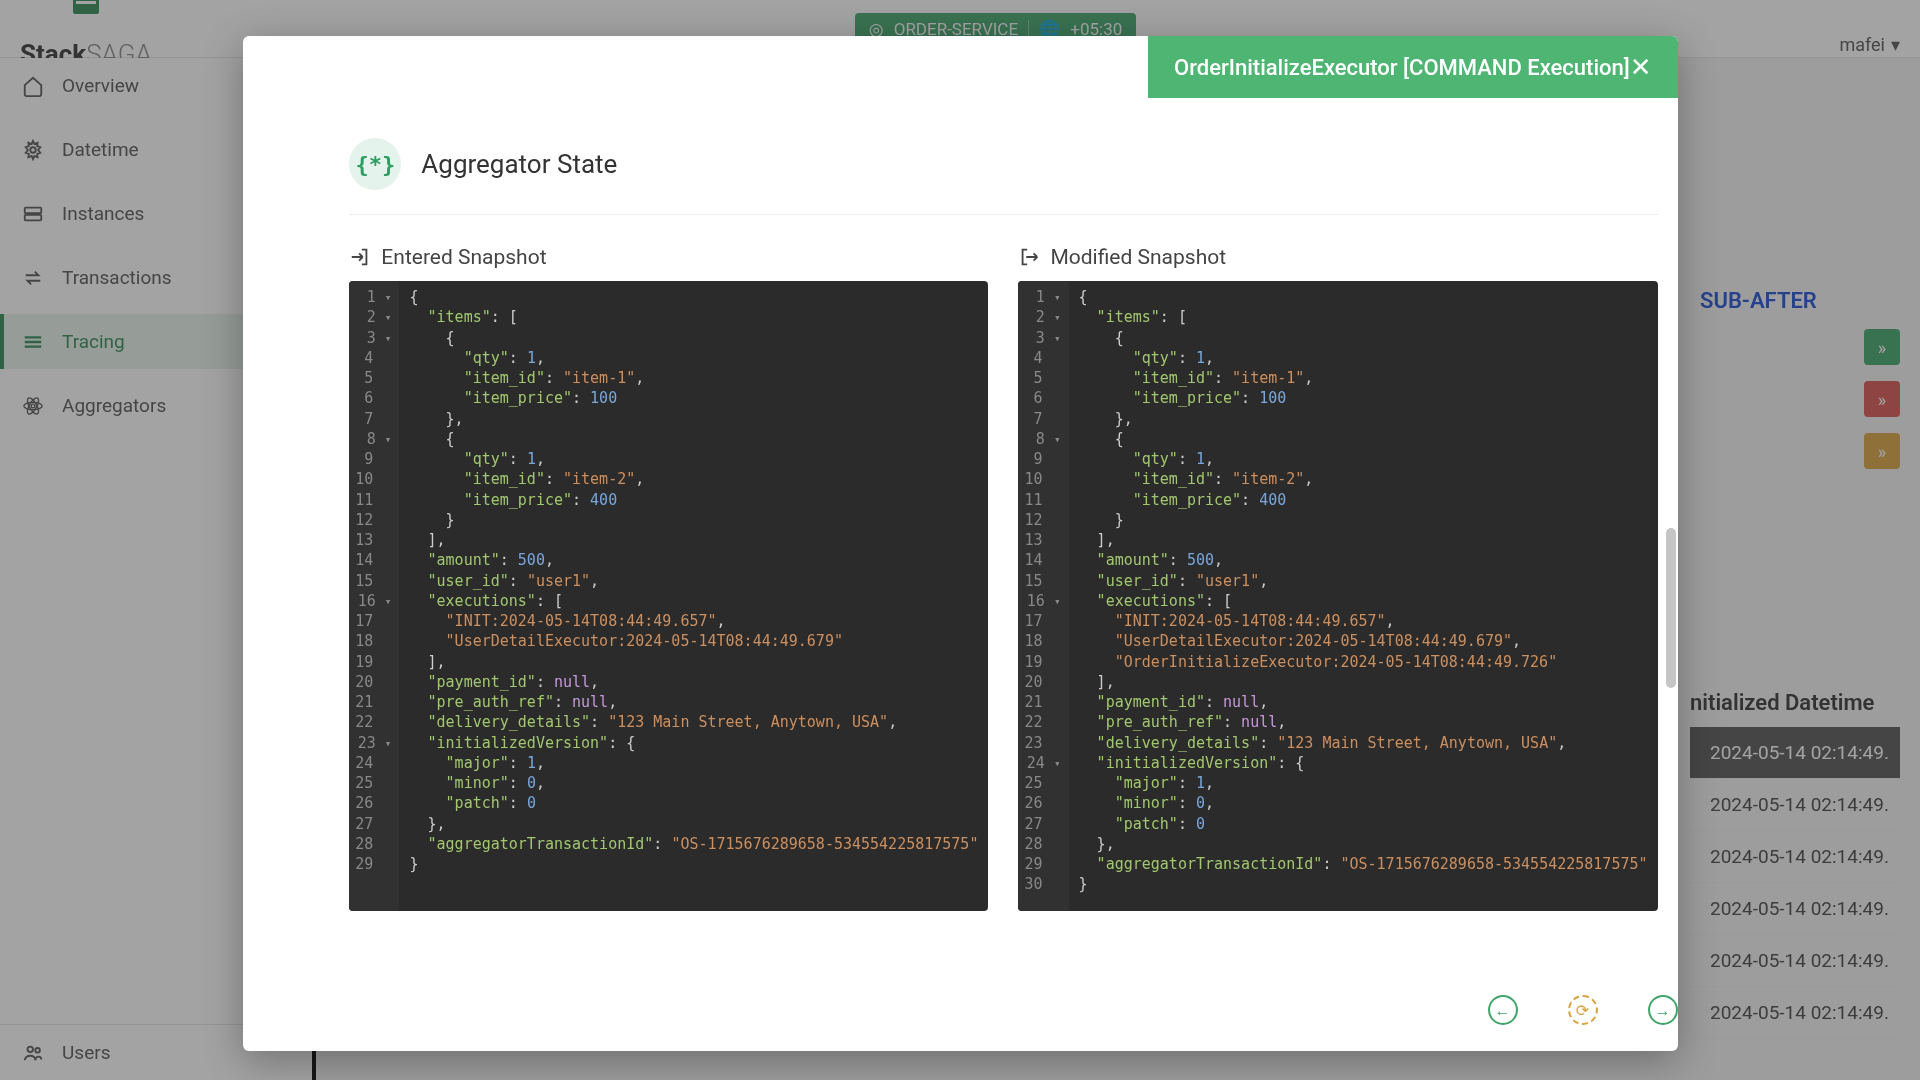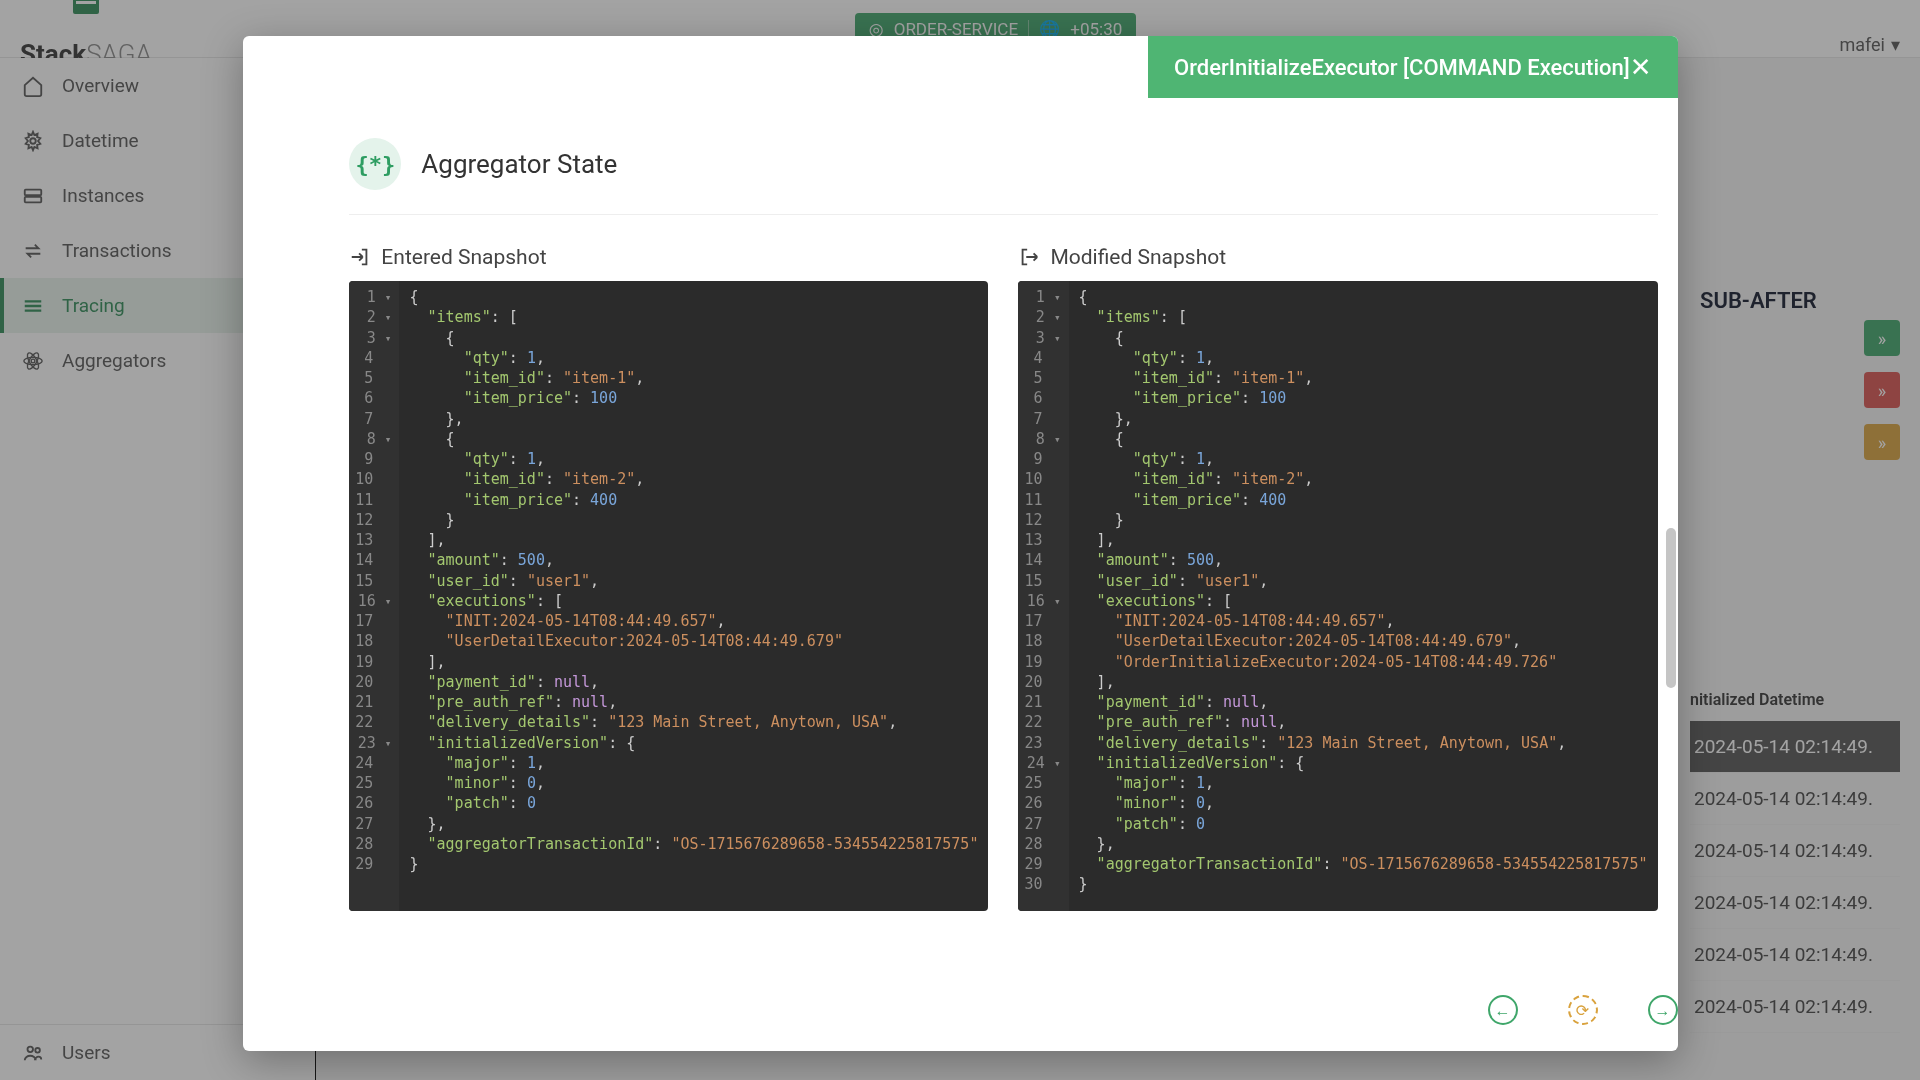--- a/index.html
+++ b/index.html
@@ -10,37 +10,37 @@
 .logo { display: flex; align-items: center; gap: 25px; font-size: 26px; color: #333; flex-direction: column; }
 .logo-icon { width: 26px; height: 26px; background: #2e8b57; border-radius: 2px; position: relative; }
 .logo-icon::before { content:""; position:absolute; inset:5px 3px; border-top:3px solid #fff; border-bottom:3px solid #fff; height:5px; }
 .logo .bold { font-weight: 700; }
 .logo .light { font-weight: 300; color: #888; }
 .service-badge { margin-left: auto; margin-right: auto; background: #3fa66a; color: #fff; padding: 6px 14px; border-radius: 4px; display: flex; align-items: center; gap: 10px; font-size: 17px; }
 .service-badge .divider { width:1px; height:18px; background: rgba(255,255,255,0.4); }
 .user-menu { color: #555; font-size: 18px; display:flex; align-items:center; gap:6px;margin-top:32px; }
 
 
-.sidebar { position: absolute; left: 0; top: 58px; bottom: 0; width: 316px; background: #fff; border-right: 1px solid #000000; display:flex; flex-direction:column; }
+.sidebar { position: absolute; left: 0; top: 58px; bottom: 0; width: 316px; background: #fff; border-right: 4px solid #000000; display:flex; flex-direction:column;gap:9px; }
 .nav-item { display: flex; align-items: center; gap: 18px; padding: 16px 22px; color: #555; font-size: 19px; cursor: pointer; }
 .nav-item.active { background: #e8f3ec; color: #2e8b57; border-left: 4px solid #2e8b57; padding-left:18px; }
 .nav-icon { width: 22px; height: 22px; display:flex; align-items:center; justify-content:center; }
 .nav-bottom { margin-top:auto; border-top:1px solid #e5e5e5; }
 
 
 .bg-main { position:absolute; left:316px; right:0; top:58px; bottom:0; background:#f5f5f5; padding:20px; }
 .bg-right { position:absolute; right:20px; top:230px; width:200px; }
-.bg-subafter { font-size:22px; font-weight:600; color:#0f172a; margin-bottom:7px; }
+.bg-subafter { font-size:22px; font-weight:600; color:#1d4ed8; margin-bottom:16px; }
 .bg-chip { width:36px; height:36px; border-radius:4px; margin-bottom:16px; display:flex; align-items:center; justify-content:center; font-size:18px; margin-left:auto; }
 .bg-chip.green { background:#3fa66a; color:#fff; }
 .bg-chip.red { background:#d9534f; color:#fff; }
 .bg-chip.yellow { background:#d9a23d; color:#fff; }
 .bg-dates { position:absolute; right:20px; top:620px; width:210px; }
-.bg-date-header { font-weight:600; font-size:16px; color:#333; padding:12px 0; }
-.bg-date-row { padding:14px 4px; font-size:19px; color:#444; border-bottom:1px solid #eee; white-space:nowrap; overflow:hidden; }
+.bg-date-header { font-weight:600; font-size:22px; color:#333; padding:12px 0; }
+.bg-date-row { padding:14px 20px; font-size:19px; color:#444; border-bottom:1px solid #eee; white-space:nowrap; overflow:hidden; }
 .bg-date-row.selected { background:#555; color:#fff; }
 
 
 .overlay { position: absolute; inset: 0; background: rgba(50,50,50,0.45); display: flex; align-items: flex-start; justify-content: center; padding-top: 36px; }
 .modal { width: 1435px; background: #fff; border-radius: 6px; overflow: hidden; box-shadow: 0 10px 40px rgba(0,0,0,0.3); display:flex; flex-direction:column; height:1015px;align-items:flex-end; }
 .modal-header { background: #4fb573; color: #fff; padding: 18px 26px; display: flex; align-items: center; justify-content: space-between; font-size: 22px; font-weight: 500; }
 .modal-close { cursor: pointer; font-size: 26px; line-height:1; }
 .modal-body { flex:1; padding: 16px 20px 8px; overflow-y:auto; position:relative; }
 .modal-inner { background:#fff; border-radius:6px; padding: 14px 0; }
 .section-title-row { display:flex; align-items:center; gap:20px; padding: 10px 0 24px 0; border-bottom:1px solid #eee; margin-bottom:30px; }

